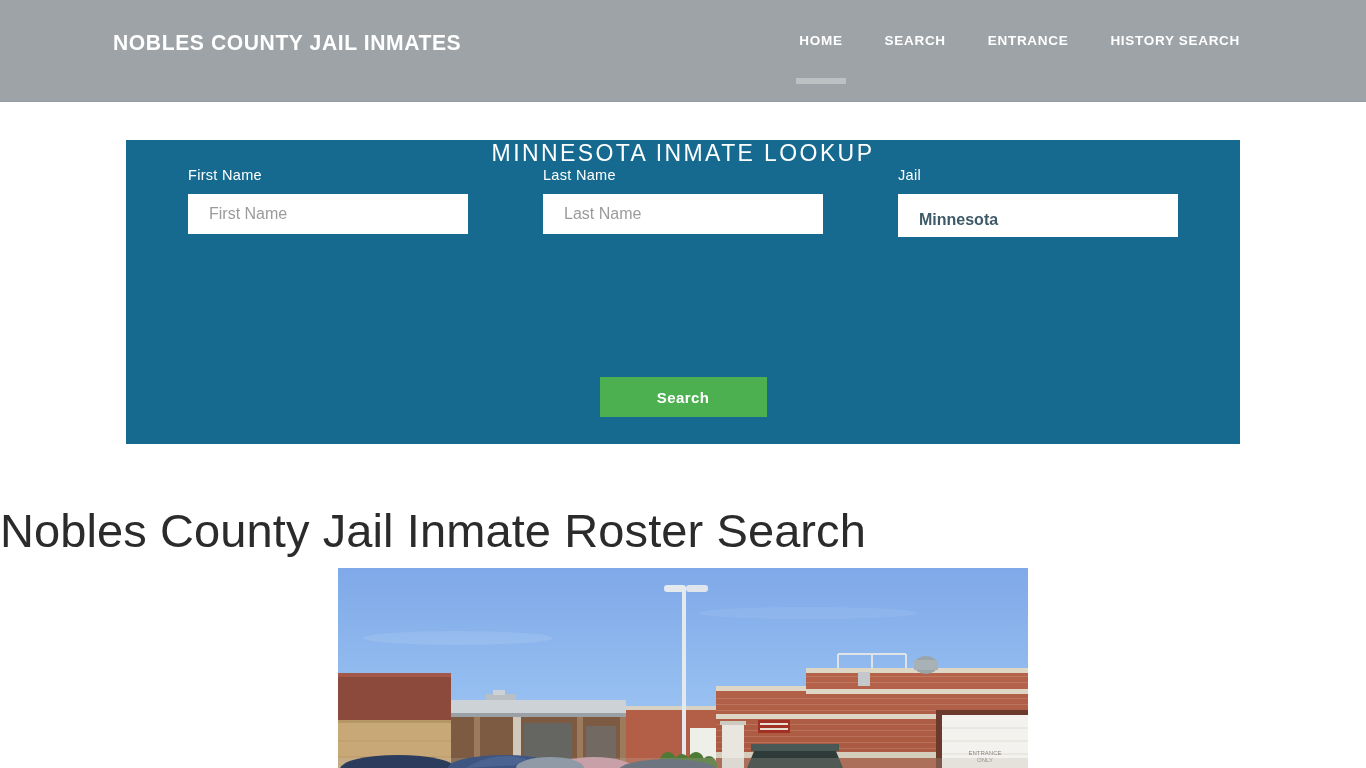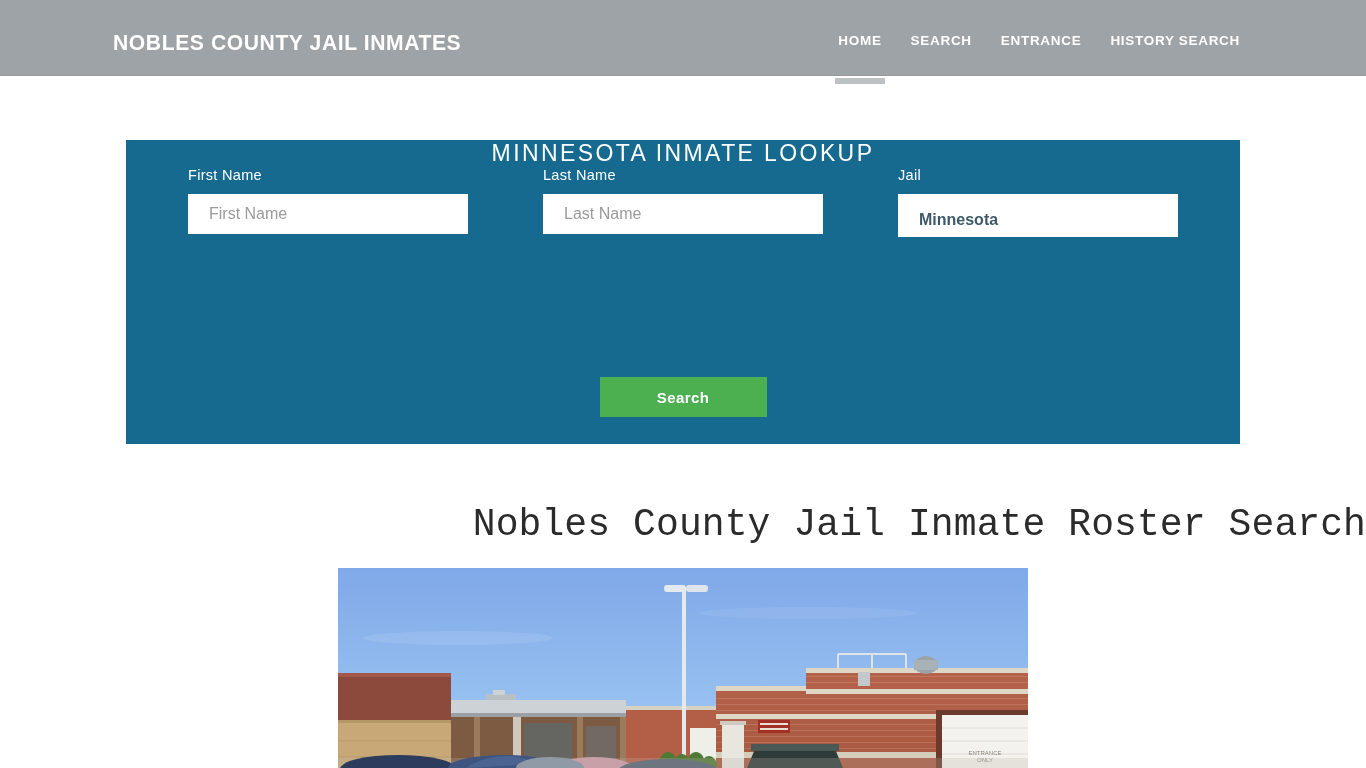--- a/index.html
+++ b/index.html
@@ -11,21 +11,21 @@
     height: 768px;
     overflow: hidden;
     background: #ffffff;
     font-family: "Liberation Sans", sans-serif;
   }
 
   
   .site-header {
     position: relative;
     width: 100%;
-    height: 76px;
+    height: 102px;
     background: #9da3a6;
     border-bottom: 1px solid #949a9d;
     display: flex;
     align-items: flex-start;
   }
   .brand {
     position: absolute;
     left: 113px;
     top: 30px;
     color: #ffffff;
@@ -37,21 +37,21 @@
     text-decoration: none;
     transform: scaleX(0.96);
     transform-origin: left center;
   }
   .main-nav {
     position: absolute;
     right: 112px;
     top: 33px;
     display: flex;
     align-items: flex-start;
-    gap: 1px;
+    gap: 14px;
   }
   .nav-item {
     position: relative;
     color: #ffffff;
     font-family: "Liberation Sans Narrow", "Liberation Sans", sans-serif;
     font-size: 13.5px;
     font-weight: bold;
     letter-spacing: 0.7px;
     text-decoration: none;
     padding: 0 14px;
@@ -162,24 +162,24 @@
     margin-top: 20px;
   }
 
   
   .page-heading {
     position: absolute;
     left: 0;
     right: 0;
     top: 503px;
     margin: 0;
-    text-align: right;
+    text-align: left;
     color: #2b2b2b;
-    font-family: Liberation Mono, monospace;
-    font-size: 38px;
+    font-family: Liberation Sans, sans-serif;
+    font-size: 47px;
     font-weight: normal;
     letter-spacing: 0.1px;
   }
 
   .hero-photo {
     position: absolute;
     left: 338px;
     top: 568px;
     width: 690px;
     height: 200px;

